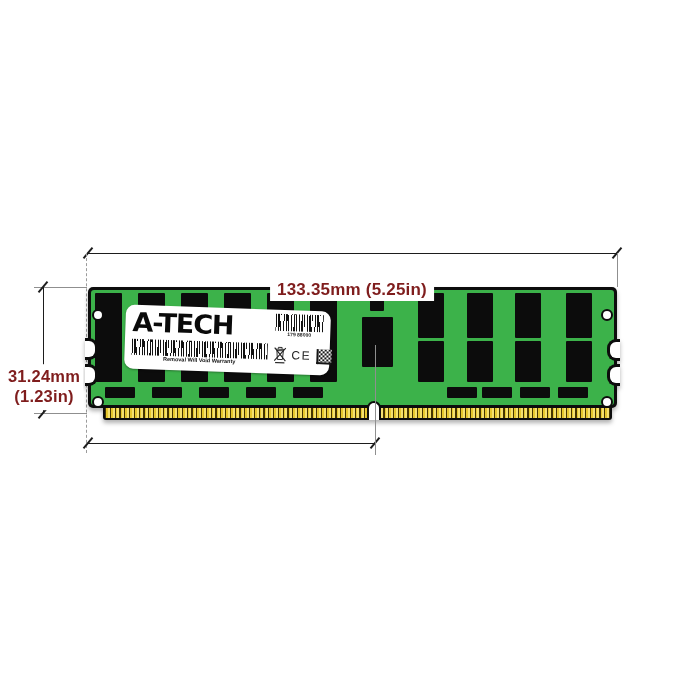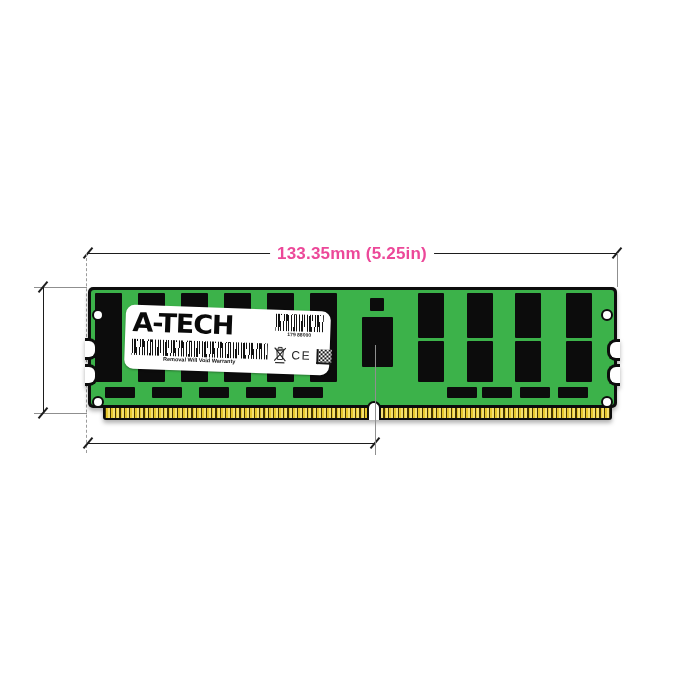--- a/index.html
+++ b/index.html
@@ -8,22 +8,22 @@
   
   .dim-line{position:absolute;background:#1d1d1d;}
   .dim-line.h{height:1.5px;}
   .dim-line.v{width:1.5px;}
   .tick{position:absolute;width:14px;height:2px;background:#1d1d1d;transform:rotate(-50deg);}
   .ext{position:absolute;background:#8f8f8f;}
   .ext.h{height:1px;}
   .ext.v{width:1px;}
   .ext-dashed{position:absolute;width:0;border-left:1px dashed #9b9b9b;}
   .dim-text{position:absolute;transform:translate(-50%,-50%);background:#fff;
-            color:#ec4899;font-weight:bold;font-size:17px;letter-spacing:.2px;
-            padding:1px 7px;white-space:nowrap;z-index:3;}
+            color:#7f1d1d;font-weight:bold;font-size:17px;letter-spacing:.2px;
+            padding:1px 7px;white-space:nowrap;z-index:3;margin-top:36px;}
   .dim-text.two-line{text-align:center;line-height:1.2;font-size:16.5px;padding:3px 3px;}
   
   #module{position:absolute;left:88px;top:287px;width:529px;height:133px;
           filter:drop-shadow(0 3px 2px rgba(0,0,0,.3));z-index:2;}
   #pcb{position:absolute;left:0;top:0;width:529px;height:121px;background:#0d0d0d;border-radius:5px;}
   #pcb-face{position:absolute;left:3px;top:3px;width:523px;height:115px;
             background:var(--pcb-green,#3cb24a);border-radius:3px;}
   .chip{position:absolute;background:var(--chip-black,#0c0c0c);border-radius:1px;}
   #pins{position:absolute;left:15px;top:119px;width:509px;height:14px;
         background:#0d0d0d;border-radius:0 0 3px 3px;}
@@ -68,20 +68,24 @@
 
   <div class="ext-dashed" style="left:85.5px;top:253px;height:200px;"></div>
   <div class="ext v" style="left:616.5px;top:253px;height:34px;"></div>
   <div class="ext h" style="left:34px;top:286.5px;width:53px;"></div>
   <div class="ext h" style="left:34px;top:412.5px;width:53px;"></div>
   <div class="ext v" style="left:374.5px;top:345px;height:110px;z-index:3;"></div>
 
   <div class="dim-line v" style="left:42.5px;top:287px;height:126px;"></div>
   <div class="tick" style="left:36px;top:286px;"></div>
   <div class="tick" style="left:36px;top:412px;"></div>
+  <div class="dim-text two-line" style="left:44px;top:351px;">
+    <div>31.24mm</div>
+    <div>(1.23in)</div>
+  </div>
 
   <div class="dim-line h" style="left:88px;top:442.5px;width:287px;"></div>
   <div class="tick" style="left:81px;top:442px;"></div>
   <div class="tick" style="left:368px;top:442px;"></div>
 
   <div id="module">
     <div id="pcb">
       <div id="pcb-face"></div>
     </div>
 

